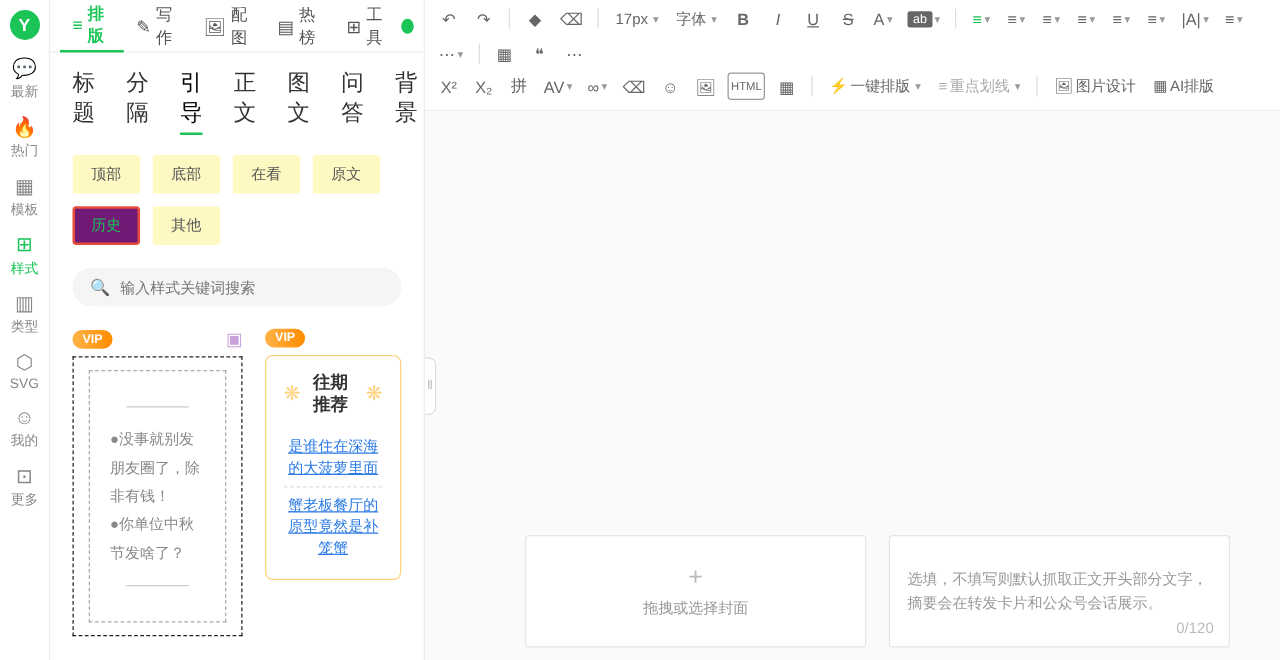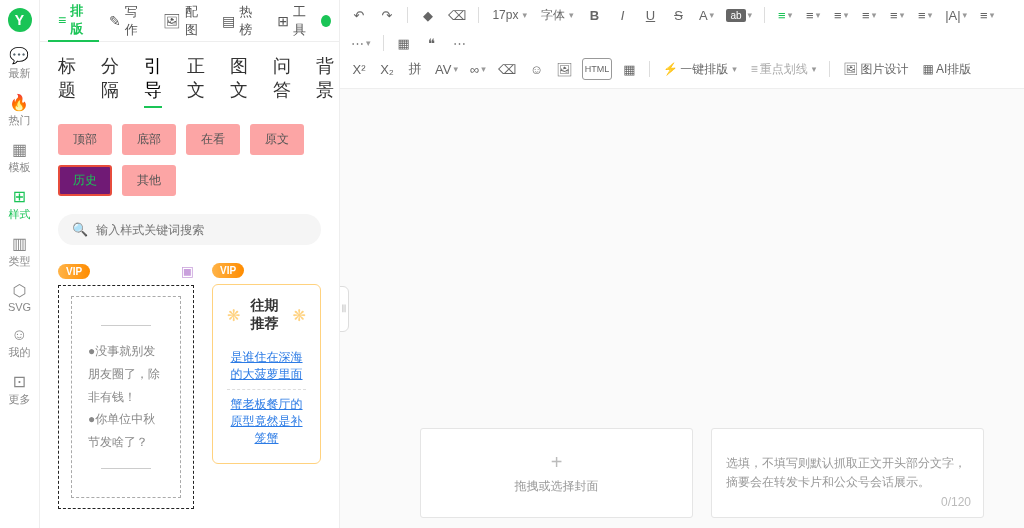--- a/index.html
+++ b/index.html
@@ -20,21 +20,21 @@
 .panel-tabs { display: flex; border-bottom: 1px solid #eee; height: 42px; align-items: center; padding: 0 8px; }
 .panel-tab { padding: 0 10px; height: 42px; display: flex; align-items: center; gap: 4px; cursor: pointer; color: #555; font-size: 13px; }
 .panel-tab.active { color: #1ac456; font-weight: bold; border-bottom: 2px solid #1ac456; }
 .panel-tab-icon { font-size: 14px; }
 
 .cat-tabs { display: flex; gap: 25px; padding: 12px 18px 10px; font-size: 18px; }
 .cat-tab { cursor: pointer; color: #333; padding-bottom: 4px; }
 .cat-tab.active { color: #000; font-weight: normal; border-bottom: 2px solid #1ac456; }
 
 .chips { display: flex; flex-wrap: wrap; gap: 10px; padding: 6px 18px 12px; }
-.chip { padding: 6px 14px; background: #fca5a5; border-radius: 3px; font-size: 12px; cursor: pointer; color: #555; border: 1px solid transparent; }
+.chip { padding: 6px 14px; background: #fef9c3; border-radius: 3px; font-size: 12px; cursor: pointer; color: #555; border: 1px solid transparent; }
 .chip.active { background: #701a75; color: #1ac456; }
 .chip.highlight { border: 2px solid #e74c3c; padding: 5px 13px; }
 
 .search-row { padding: 6px 18px 10px; }
 .search-box { display: flex; align-items: center; background: #f5f5f5; border-radius: 18px; padding: 8px 14px; gap: 8px; }
 .search-icon { color: #aaa; font-size: 13px; }
 .search-input { border: none; background: transparent; outline: none; font-size: 12px; flex: 1; color: #666; }
 
 .cards { padding: 8px 18px; display: flex; flex-direction: row; gap: 18px; overflow-y: auto; }
 .card-head { display: flex; align-items: center; justify-content: space-between; margin-bottom: 6px; }

